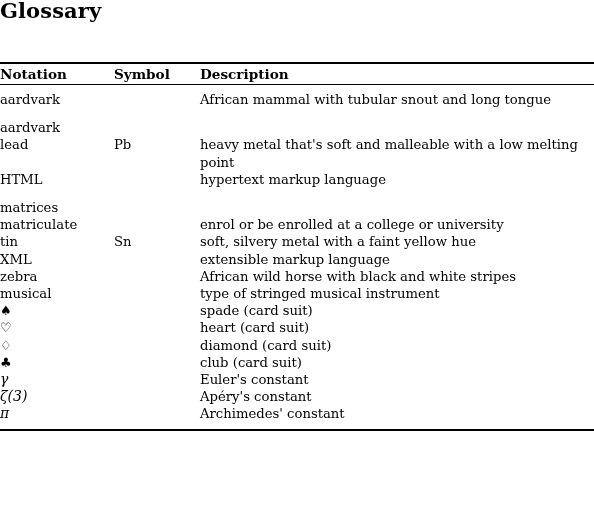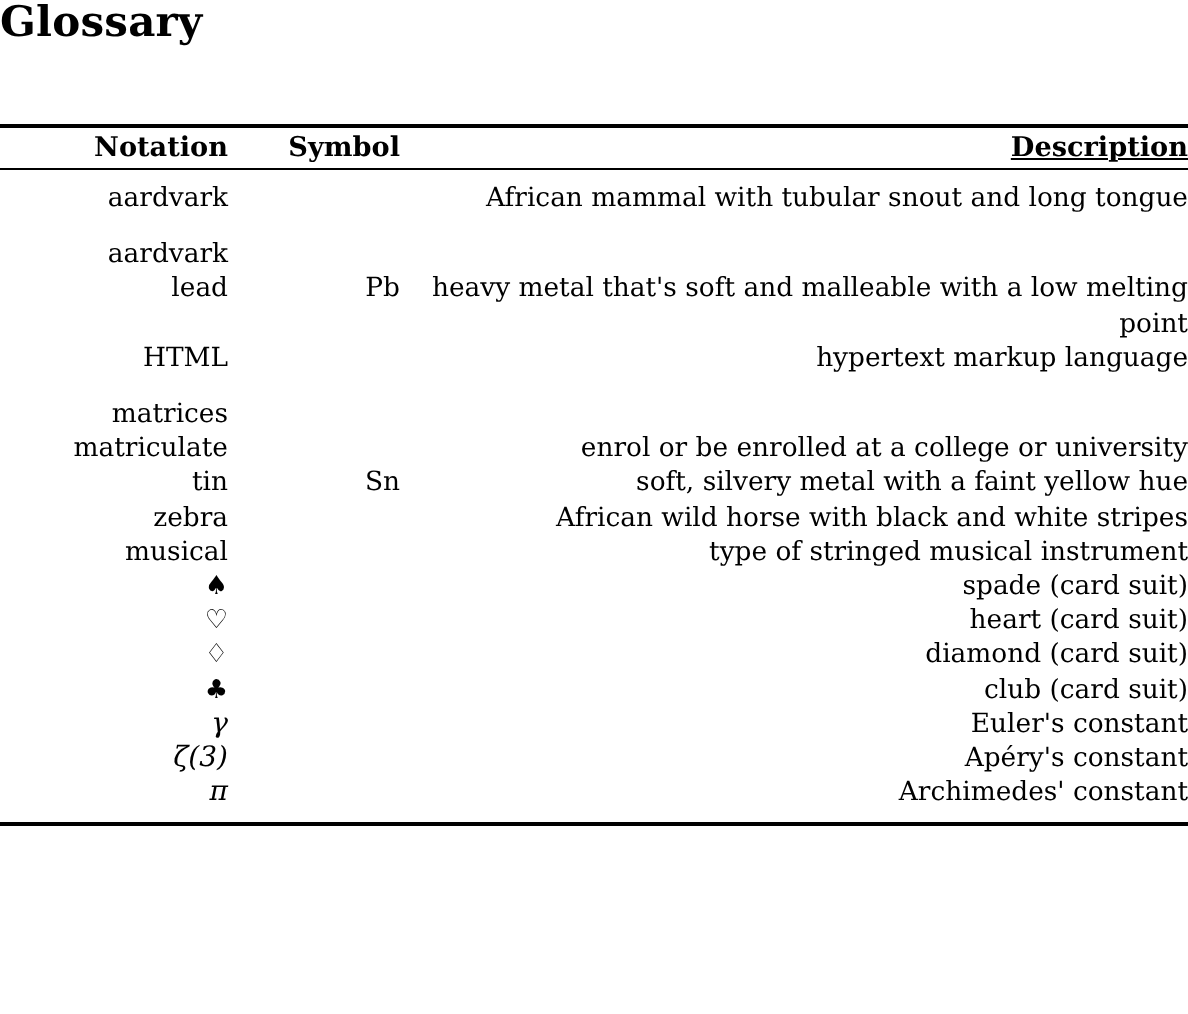--- a/index.html
+++ b/index.html
@@ -59,33 +59,33 @@
   }
   table.glossary col.c-notation { width: 114px; }
   table.glossary col.c-symbol   { width: 86px;  }
   table.glossary col.c-desc     { width: 394px; }
 
   table.glossary th,
   table.glossary td {
     padding: 0;
     margin: 0;
     vertical-align: top;
-    text-align: right;
+    text-align: left;
     border: none;
   }
   thead th {
     font-weight: bold;
     font-size: 13.6px;
     line-height: 20px;
     padding-top: 5px;
     padding-bottom: 5px;
   }
   th.h-notation { padding-left: 12px; }
   th.h-symbol   { padding-left: 2px; }
-  th.h-desc     { padding-left: 0px; text-decoration: underline; }
+  th.h-desc     { padding-left: 0px; }
 
   tbody td {
     line-height: 17.2px;
     padding-top: 0px;
     padding-bottom: 0px;
   }
   td.notation {
     padding-left: 12px;
     white-space: nowrap;
   }
@@ -182,20 +182,25 @@
             <td class="notation">matriculate</td>
             <td class="symbol"></td>
             <td class="desc">enrol or be enrolled at a college or university</td>
           </tr>
           <tr>
             <td class="notation">tin</td>
             <td class="symbol">Sn</td>
             <td class="desc">soft, silvery metal with a faint yellow hue</td>
           </tr>
           <tr>
+            <td class="notation">XML</td>
+            <td class="symbol"></td>
+            <td class="desc">extensible markup language</td>
+          </tr>
+          <tr>
             <td class="notation">zebra</td>
             <td class="symbol"></td>
             <td class="desc">African wild horse with black and white stripes</td>
           </tr>
           <tr>
             <td class="notation">musical</td>
             <td class="symbol"></td>
             <td class="desc">type of stringed musical instrument</td>
           </tr>
           <tr>

